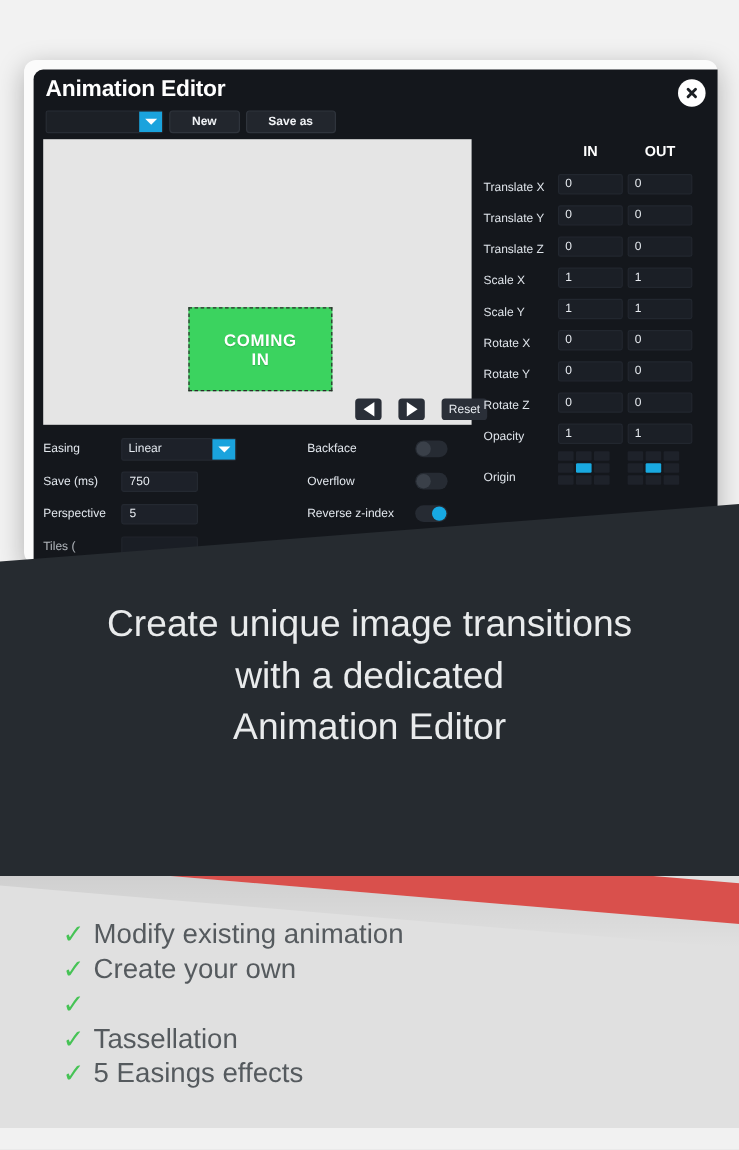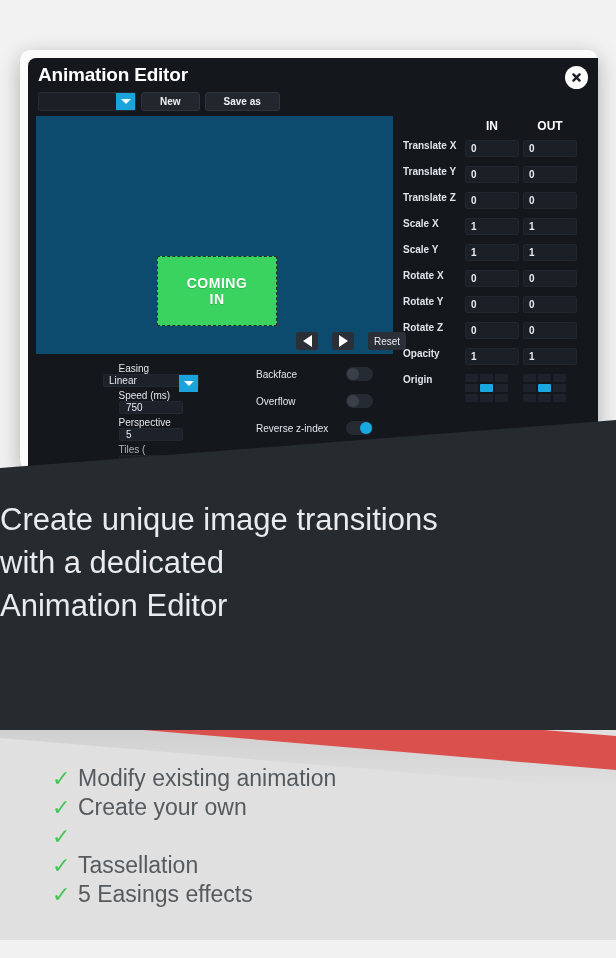--- a/index.html
+++ b/index.html
@@ -52,21 +52,21 @@
   }
   .tb-btn{
     height:17px;padding:0 18px;background:#22262d;border:1px solid #2b3views;
     border:1px solid #2f343c;border-radius:3px;color:#f0f2f5;font-size:10px;font-weight:bold;
     display:flex;align-items:center;cursor:pointer;
   }
 
   
   #stage{
     position:absolute;left:8px;top:58px;width:357px;height:238px;
-    background:#0c4a6e;
+    background:#e5e5e5;
   }
   #preview-box{
     position:absolute;left:121px;top:140px;width:120px;height:70px;
     background:#3bd35f;border:1px dashed #2b2b2b;box-sizing:border-box;
     display:flex;flex-direction:column;align-items:center;justify-content:center;
   }
   #preview-box span{
     color:#ffffff;font-size:14px;font-weight:bold;line-height:16px;letter-spacing:.5px;
     text-shadow:0 1px 1px rgba(0,0,0,.18);
   }
@@ -82,37 +82,37 @@
     font-size:10px;display:flex;align-items:center;cursor:pointer;
   }
 
   
   #tpanel{position:absolute;left:375px;top:58px;width:190px;}
   #tpanel .thead{display:flex;align-items:center;height:20px;margin-bottom:4px;}
   #tpanel .thead .sp{width:62px;}
   #tpanel .thead .hcol{
     width:54px;text-align:center;color:#ffffff;font-size:12px;font-weight:bold;margin-right:4px;
   }
-  .trow{display:flex;align-items:flex-start;height:22px;margin-bottom:4px;font-weight:bold;}
+  .trow{display:flex;align-items:flex-end;height:22px;margin-bottom:4px;}
   .trow .tlabel{width:62px;color:#dfe4ea;font-size:10px;}
   .tfield{
     width:54px;height:17px;background:#1b1f26;border:1px solid #22272f;border-radius:2px;
     color:#e8ecf1;font-size:10px;display:flex;align-items:center;padding-left:5px;
     box-sizing:border-box;margin-right:4px;cursor:text;
   }
   .origin-grid{
     width:50px;display:grid;grid-template-columns:repeat(3,13px);grid-template-rows:repeat(3,8px);
     gap:2px;margin-right:8px;
   }
   .ocell{background:#1e222a;border-radius:1px;cursor:pointer;}
   .ocell.on{background:#19a9e0;}
 
   
   #lcontrols{position:absolute;left:8px;top:305px;width:230px;}
-  .ctrl{display:flex;align-items:center;height:22px;margin-bottom:5px;flex-direction:column;}
+  .ctrl{display:flex;align-items:center;height:22px;margin-bottom:5px;}
   .ctrl .clabel{width:65px;color:#e2e7ed;font-size:10px;}
   .cfield{
     width:64px;height:17px;background:#1d2129;border:1px solid #242931;border-radius:2px;
     color:#e8ecf1;font-size:10px;display:flex;align-items:center;padding-left:6px;
     box-sizing:border-box;cursor:text;
   }
   .easing-select{
     position:relative;width:94px;height:17px;background:#1d2129;border:1px solid #242931;
     border-radius:2px;display:flex;align-items:center;
   }
@@ -125,21 +125,21 @@
   .switch.on .knob{left:14px;background:#17a9e3;}
 
   
   #overlay{
     position:absolute;left:0;top:400px;width:616px;height:330px;
     background:#262b30;
     clip-path:polygon(0 68px,616px 20px,616px 330px,0 330px);
     z-index:5;
   }
   #headline{
-    position:absolute;left:0;top:98px;width:616px;text-align:left;
+    position:absolute;left:0;top:98px;width:616px;text-align:center;
     color:#e9ebec;font-size:31px;line-height:43px;font-weight:400;
   }
   
   #redband{
     position:absolute;left:0;top:660px;width:616px;height:110px;
     background:#d9504c;
     clip-path:polygon(0 24px,616px 76px,616px 110px,0 58px);
     z-index:4;
   }
   #redshadow{
@@ -287,21 +287,21 @@
     <div class="ctrl">
       <span class="clabel">Easing</span>
       <span class="easing-select">
         <span class="sel-val">Linear</span>
         <span class="sel-arrow">
             <i></i>
           </span>
       </span>
     </div>
     <div class="ctrl">
-      <span class="clabel">Speed (ms)</span>
+      <span class="clabel">Save (ms)</span>
       <span class="cfield">750</span>
     </div>
     <div class="ctrl">
       <span class="clabel">Perspective</span>
       <span class="cfield">5</span>
     </div>
     <div class="ctrl" style="opacity:.75;">
       <span class="clabel">Tiles (</span>
       <span class="cfield"></span>
     </div>

